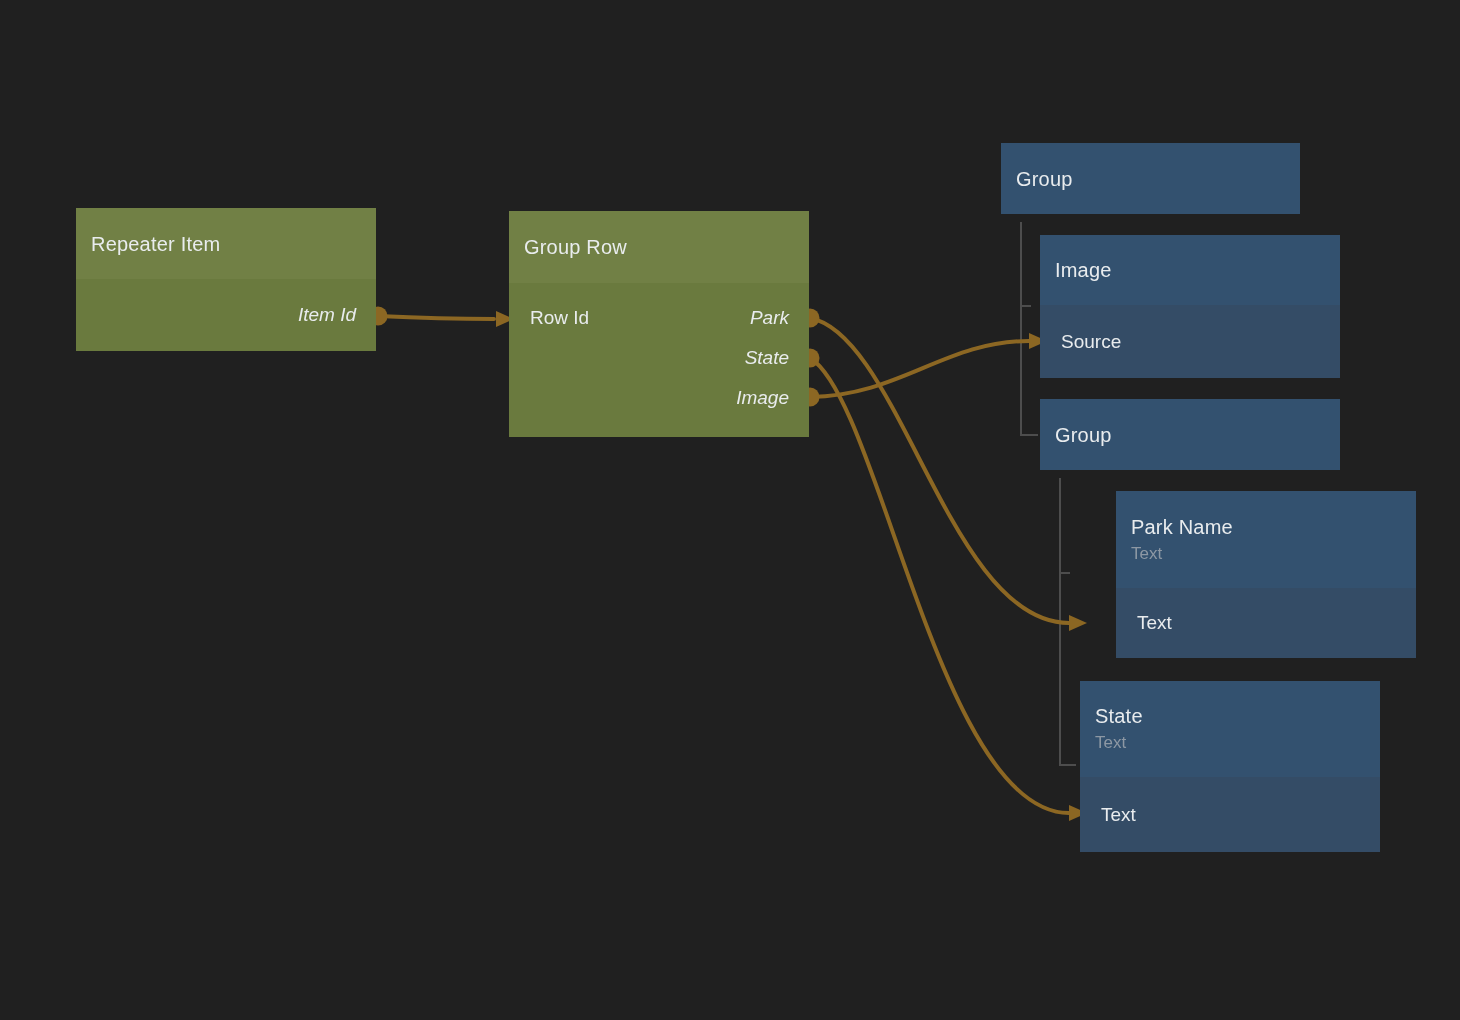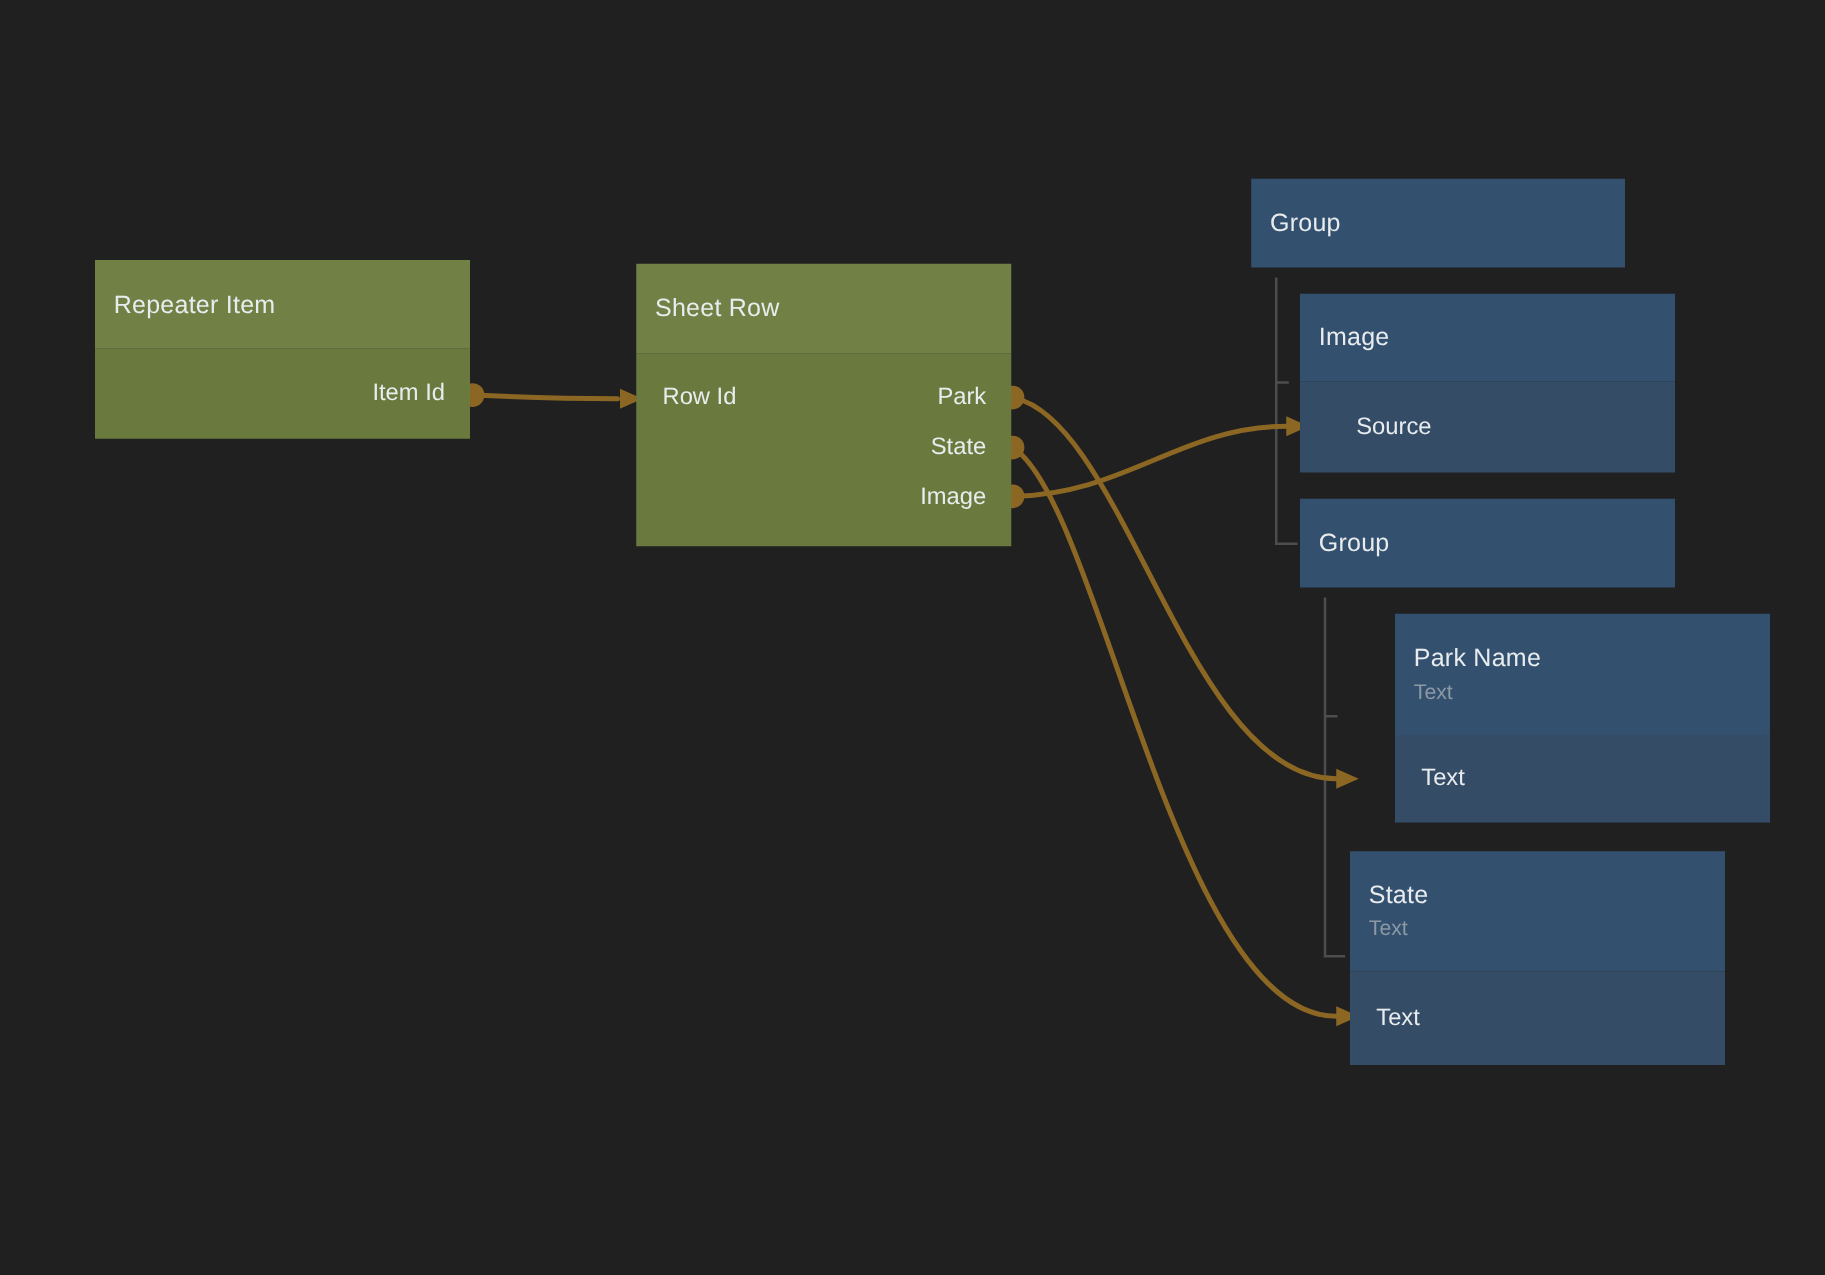--- a/index.html
+++ b/index.html
@@ -38,21 +38,21 @@
   .node .subtitle{
     color:var(--subtitle_text);font-size:17px;line-height:26px;
   }
   .node .body{width:100%;}
   .row{
     display:flex;align-items:center;justify-content:space-between;
     padding:0 20px 0 21px;
     color:var(--title_text);font-size:19px;
   }
   .row .lbl-left{text-align:right;}
-  .row .lbl-right{margin-left:auto;text-align:right;}
+  .row .lbl-right{margin-left:auto;text-align:right;font-style:italic;}
   
   .green .header{background:var(--green_header);}
   .green .body{background:var(--green_body);}
   
   .blue .header{background:var(--blue_header);}
   .blue .body{background:var(--blue_body);}
 
   
   #node-repeater{left:76px;top:208px;width:300px;height:103px;}
   #node-repeater .header{height:71px;}
@@ -62,21 +62,21 @@
   #node-sheet{left:509px;top:211px;width:300px;height:226px;}
   #node-sheet .header{height:72px;}
   #node-sheet .body{height:154px;padding-top:15px;}
   #node-sheet .row{height:40px;}
 
   #node-group1{left:1001px;top:143px;width:299px;height:71px;}
   #node-group1 .header{height:71px;}
 
   #node-image{left:1040px;top:235px;width:300px;height:143px;}
   #node-image .header{height:70px;}
-  #node-image .body{height:73px;display:flex;padding-left:24px;}
+  #node-image .body{height:73px;display:flex;}
   #node-image .row{width:100%;}
 
   #node-group2{left:1040px;top:399px;width:300px;height:71px;}
   #node-group2 .header{height:71px;}
 
   #node-park{left:1080px;top:491px;width:300px;height:167px;margin-left:36px;}
   #node-park .header{height:97px;}
   #node-park .body{height:70px;display:flex;}
   #node-park .row{width:100%;}
 
@@ -117,21 +117,21 @@
     </div>
     <div class="body">
       <div class="row">
         <span class="lbl-right">Item Id</span>
       </div>
     </div>
   </div>
 
   <div class="node green" id="node-sheet">
     <div class="header">
-      <div class="title">Sheet Row</div>
+      <div class="title">Group Row</div>
     </div>
     <div class="body">
       <div class="row">
         <span class="lbl-left">Row Id</span>
         <span class="lbl-right">Park</span>
       </div>
       <div class="row">
         <span class="lbl-right">State</span>
       </div>
       <div class="row">

